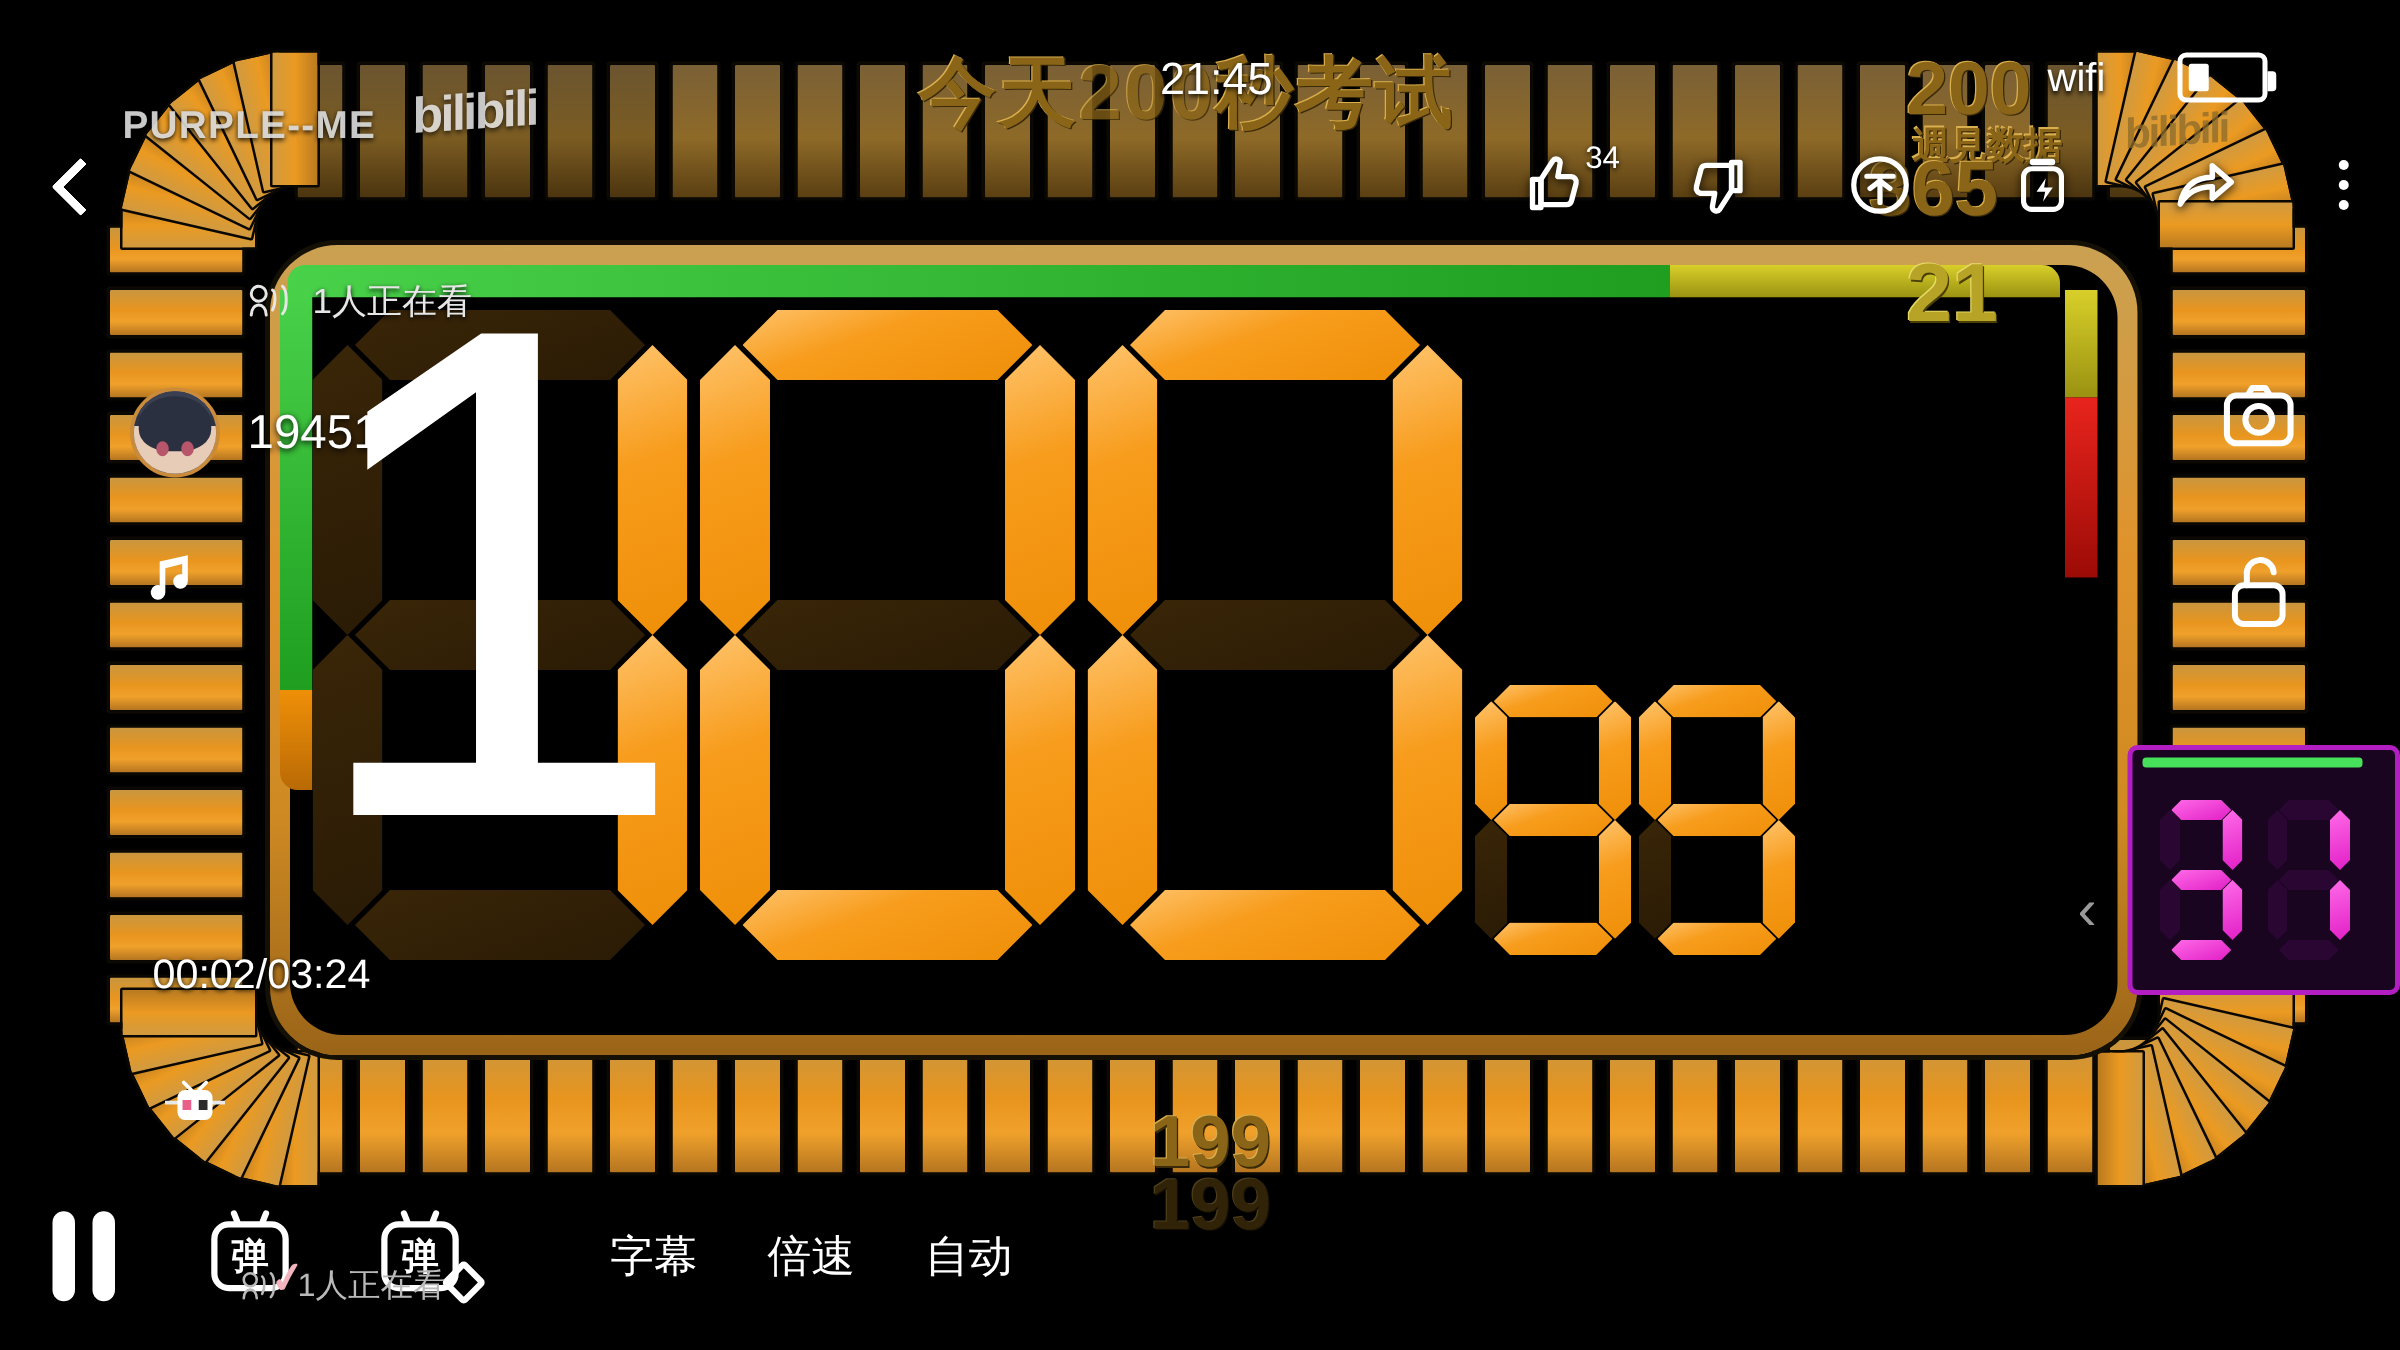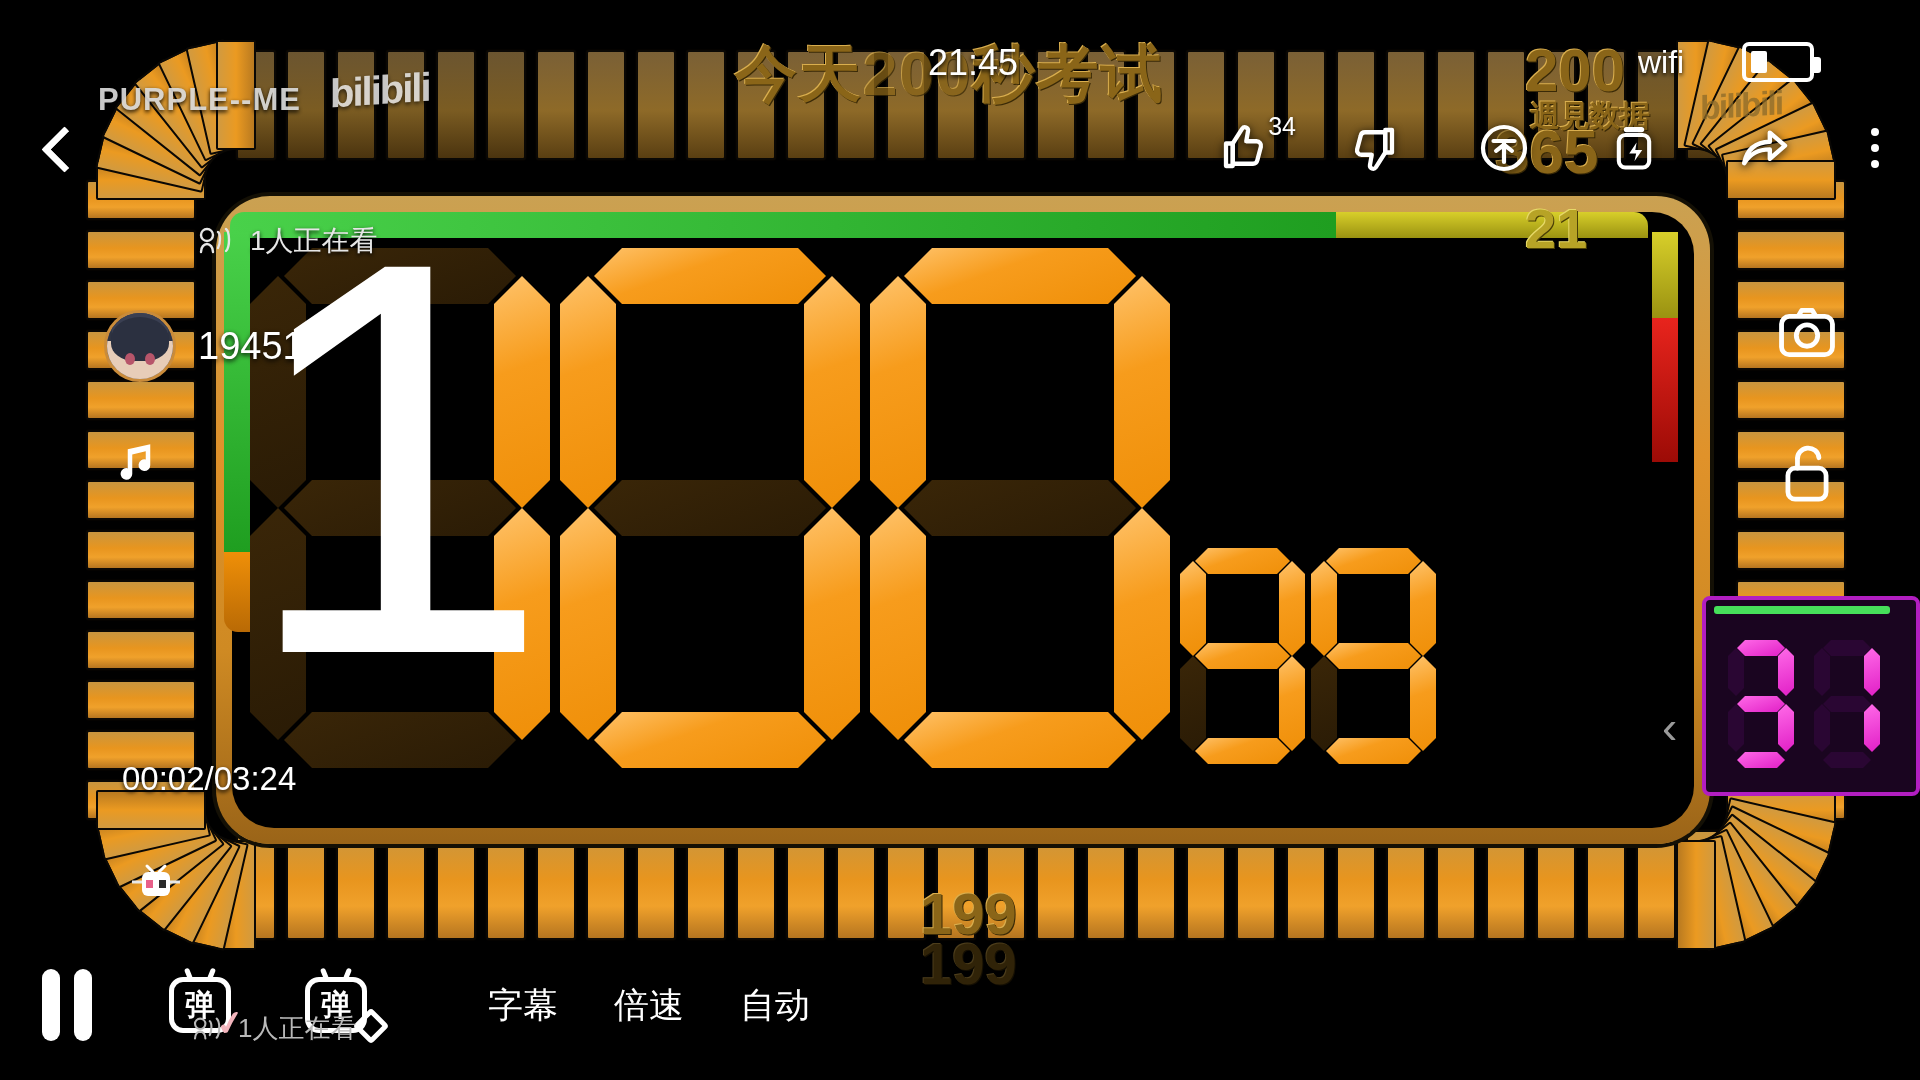--- a/index.html
+++ b/index.html
@@ -124,21 +124,21 @@
   .batt::after{ content:""; position:absolute; right:-11px; top:11px; width:7px; height:16px;
                 background:#fff; border-radius:0 3px 3px 0; }
   .batt-fill { position:absolute; left:5px; top:5px; width:16px; height:22px;
                background:#fff; border-radius:2px; }
 
   .gold-wm { color:#8a6518; font-weight:900; text-shadow:1px 1px 0 #3a2a07,-1px -1px 0 #d9ae4e; }
   .wm-today { left:735px; top:32px; font-size:62px; letter-spacing:2px; }
   .wm-200   { left:1525px; top:36px; font-size:60px; }
   .wm-zhou  { left:1530px; top:96px; font-size:30px; }
   .wm-365   { left:1495px; top:116px; font-size:62px; }
-  .wm-21    { left:1525px; top:196px; font-size:56px; color:#b7a326;
+  .wm-21    { left:1525px; top:196px; font-size:66px; color:#b7a326;
               text-shadow:1px 1px 0 #4a3f06,-1px -1px 0 #e6d968;text-align:right; }
   .wm-199   { left:920px; top:880px; font-size:58px; }
   .wm-199b  { left:920px; top:930px; font-size:58px; opacity:.35; }
   .wm-bili-tr{ left:1700px; top:86px; font-size:34px; font-weight:900; color:#8c6b2a;
                letter-spacing:-2px; transform:skewY(-4deg); opacity:.75; }
 
   .stage-label { position:absolute; left:1556px; top:286px; z-index:21;
     color:#fff; font-size:50px; font-weight:bold; letter-spacing:1px;
     text-shadow:0 3px 6px rgba(0,0,0,.95); white-space:nowrap; }
 

